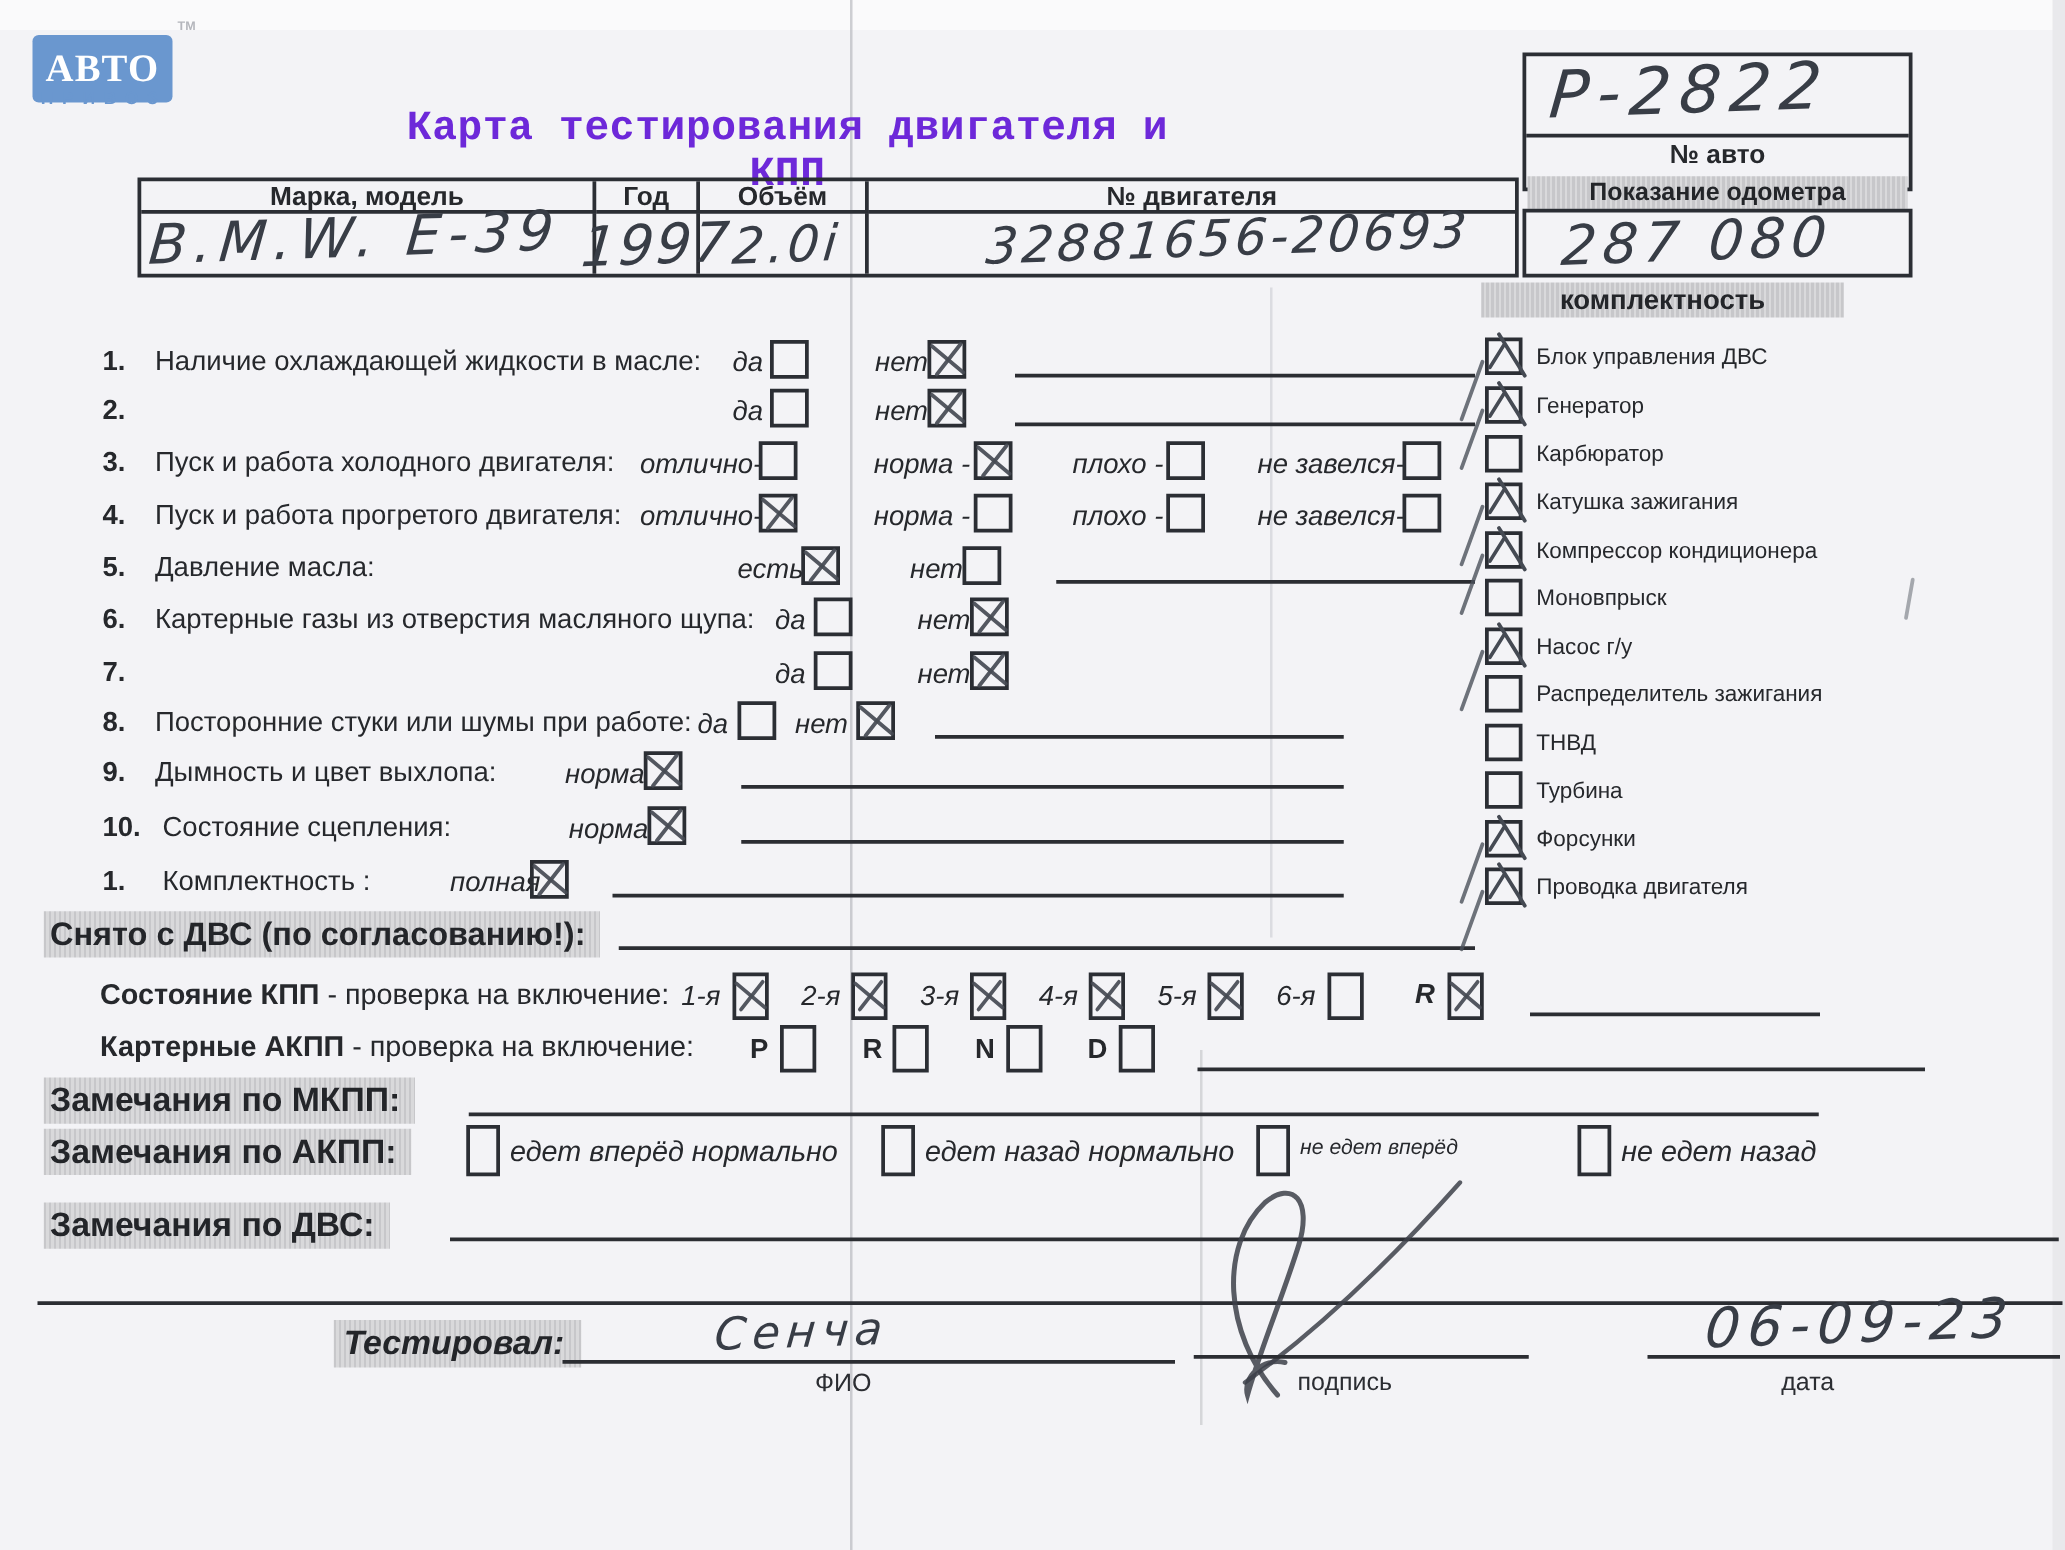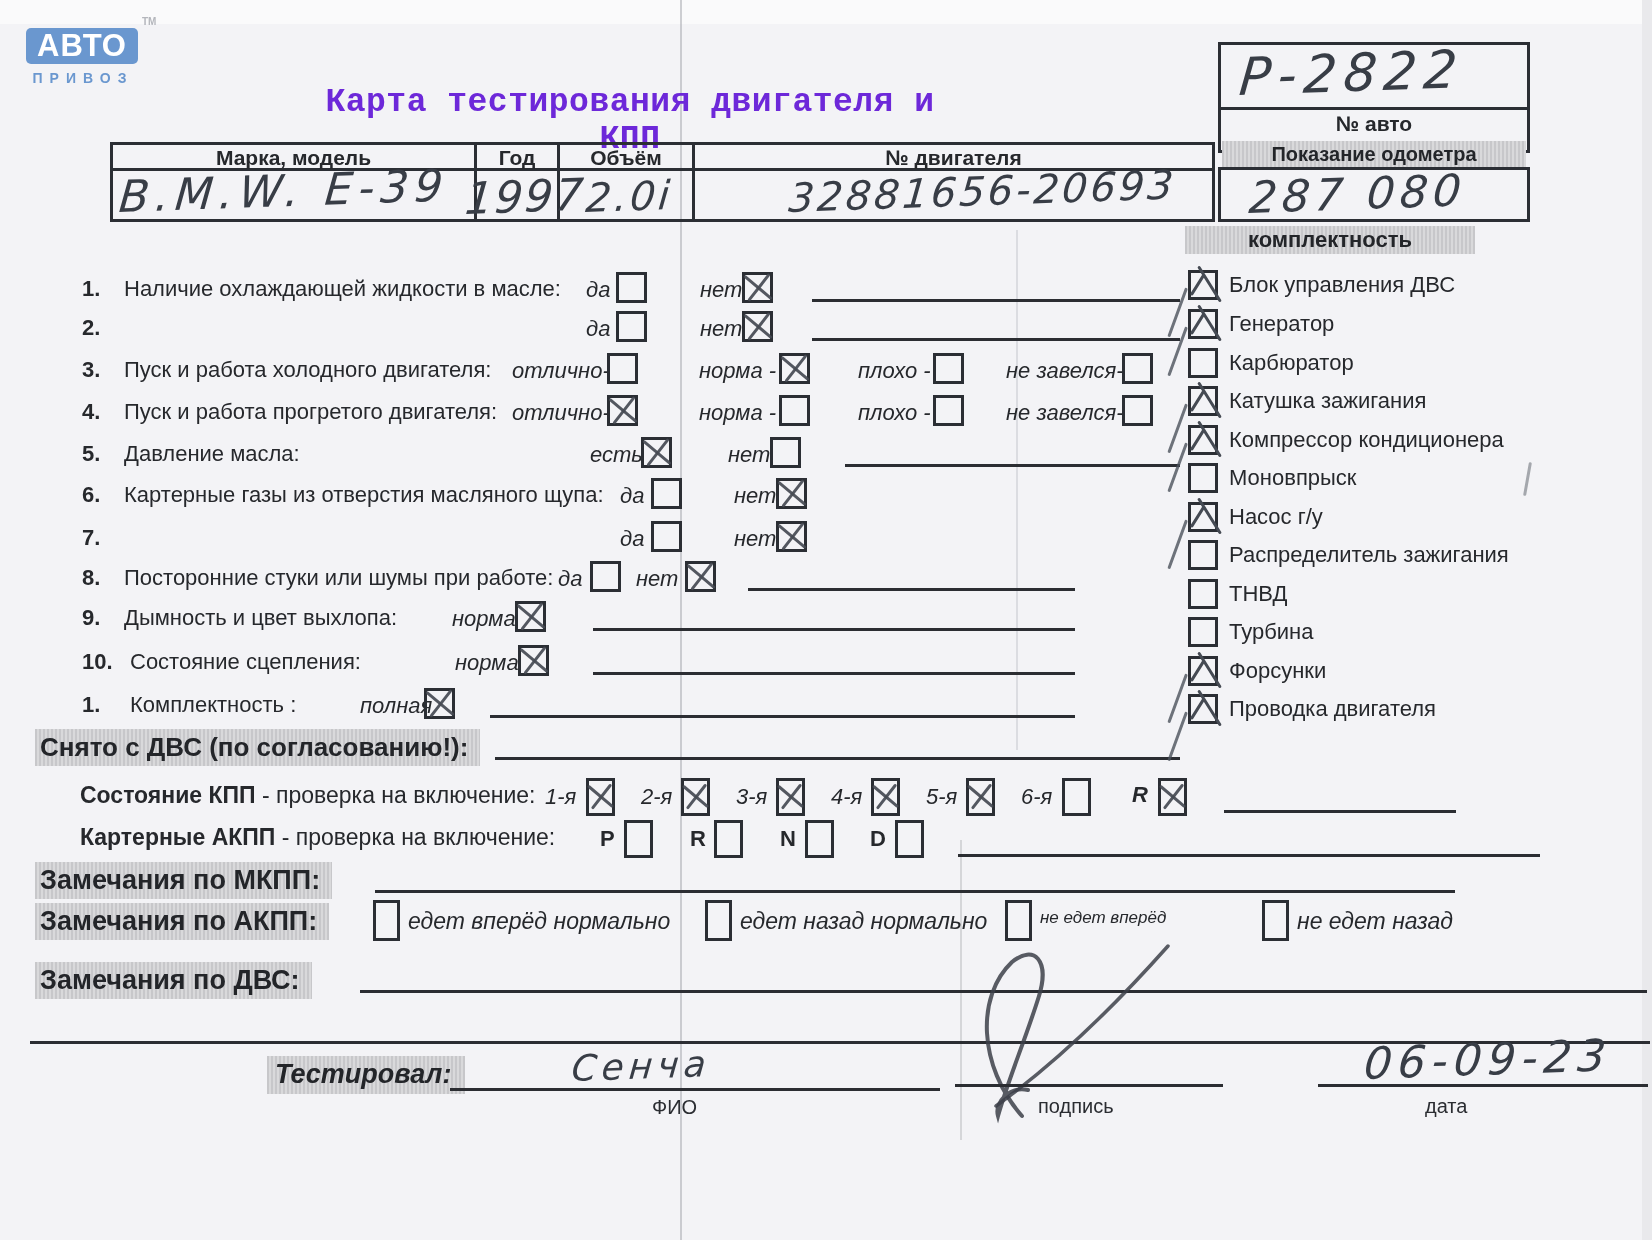--- a/index.html
+++ b/index.html
@@ -3,22 +3,22 @@
 <meta charset="utf-8">
 <style>
   html,body{margin:0;padding:0;background:#dedee2;}
   .page{position:relative;width:1652px;height:1240px;background:#f3f3f6;overflow:hidden;
         font-family:"Liberation Sans",sans-serif;color:#26282c;}
   .band-top{position:absolute;left:0;top:0;width:100%;height:24px;background:#fafafb;}
   .band-right{position:absolute;right:0;top:0;width:10px;height:100%;background:#e9e9ec;}
   .fold{position:absolute;width:2px;background:#a7a9b0;opacity:.55;}
 
   
-  .logo-box{position:absolute;left:26px;top:28px;width:112px;height:36px;background:#6a97cf;
-            border-radius:5px;display:flex;align-items:center;justify-content:center;}
+  .logo-box{position:absolute;left:26px;top:28px;width:112px;height:54px;background:#6a97cf;
+            border-radius:5px;display:flex;align-items:center;justify-content:center;font-family:Liberation Serif, serif;}
   .logo-box span{color:#fff;font-weight:bold;font-size:31px;letter-spacing:1px;}
   .logo-sub{position:absolute;left:24px;top:70px;width:118px;text-align:center;color:#6a97cf;
             font-weight:bold;font-size:14px;letter-spacing:7px;}
   .logo-tm{position:absolute;left:142px;top:16px;color:#b4b6bc;font-size:10px;font-weight:bold;}
 
   .title{position:absolute;left:300px;top:84px;width:660px;text-align:center;
          font-size:33px;font-weight:bold;color:#6d28d9;letter-spacing:.5px;font-family:Liberation Mono, monospace;}
 
   
   .gbar{background:repeating-linear-gradient(90deg,#c7c7ca 0 2px,#d9d9db 2px 4px);
@@ -58,21 +58,21 @@
   .cb.checked::before{width:145%;left:-22%;transform:rotate(40deg);}
   .cb.checked::after{width:135%;left:-14%;transform:rotate(-52deg);}
   .line{position:absolute;height:3px;background:#2b2d32;}
 
   .sbar{position:absolute;font-weight:bold;font-size:26px;padding:3px 12px 3px 5px;}
 
   
   .kheader{position:absolute;left:1185px;top:226px;width:290px;height:28px;text-align:center;
            font-size:22px;line-height:28px;font-weight:bold;}
   .kitem{position:absolute;left:1188px;display:flex;align-items:center;gap:11px;}
-  .kitem .klabel{font-size:22px;white-space:nowrap;}
+  .kitem .klabel{font-size:18px;white-space:nowrap;}
   .kcb{position:relative;width:30px;height:30px;border:3px solid #2b2e34;box-sizing:border-box;flex:0 0 auto;}
   .kcb .tail{display:none;}
   .kcb.checked .tail{display:block;position:absolute;width:3px;height:52px;background:#4b515b;
       left:-6px;top:15px;transform:rotate(20deg);transform-origin:top center;border-radius:2px;opacity:.8;}
   .kcb.checked::before{content:"";position:absolute;width:3px;height:24px;background:#454a53;
       left:5px;top:0;transform:rotate(32deg);border-radius:2px;}
   .kcb.checked::after{content:"";position:absolute;width:3px;height:42px;background:#454a53;
       left:17px;top:-10px;transform:rotate(-32deg);border-radius:2px;}
 
   .flabel{position:absolute;font-size:20px;color:#2b2d32;}

